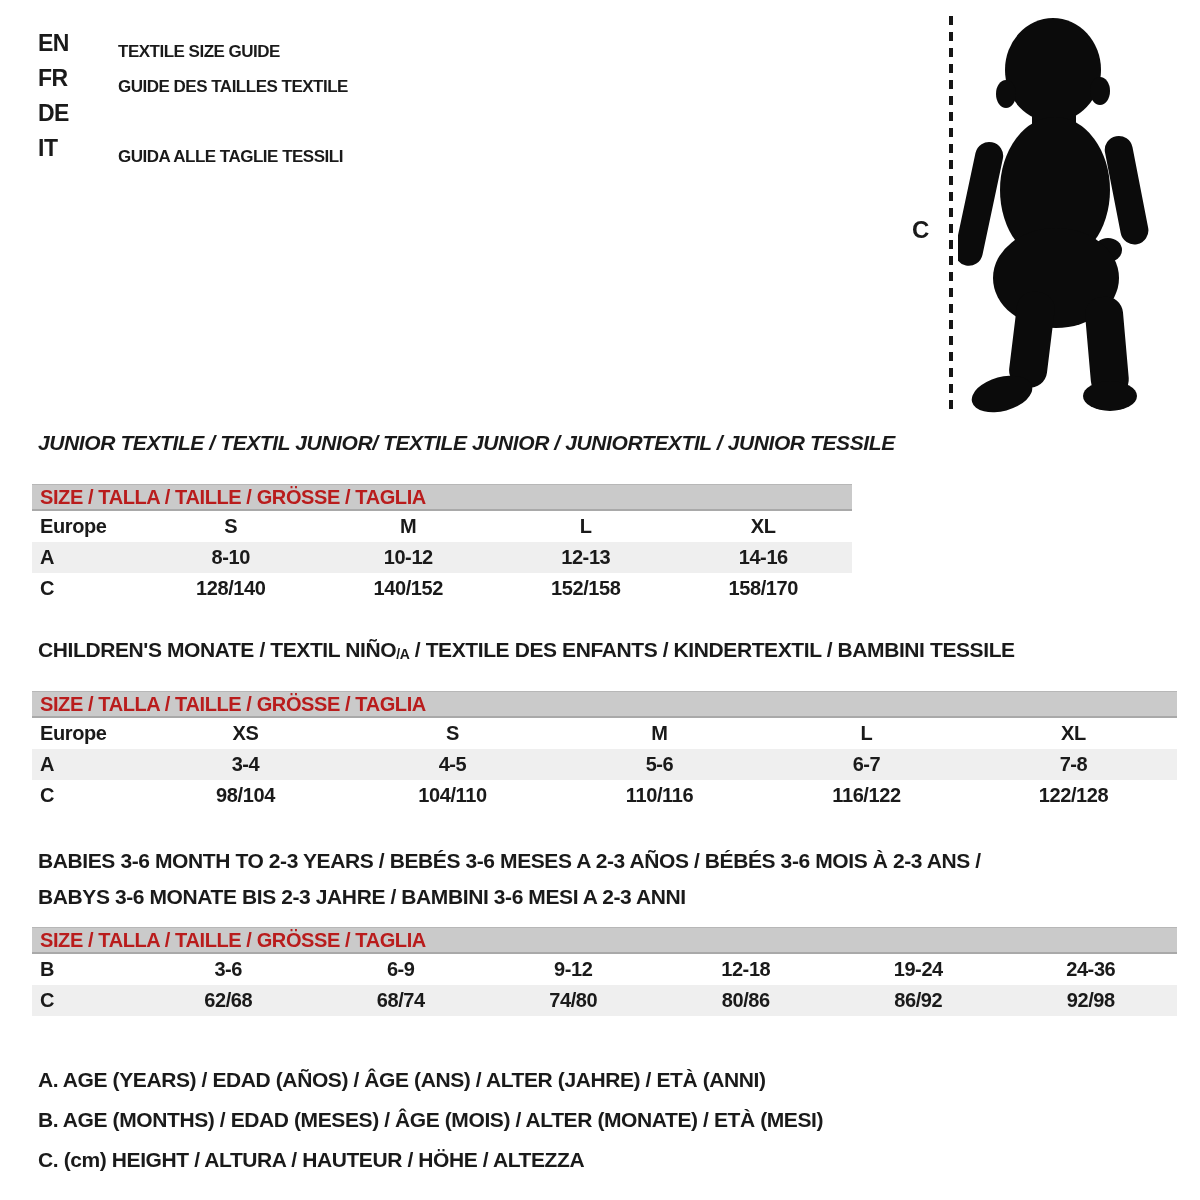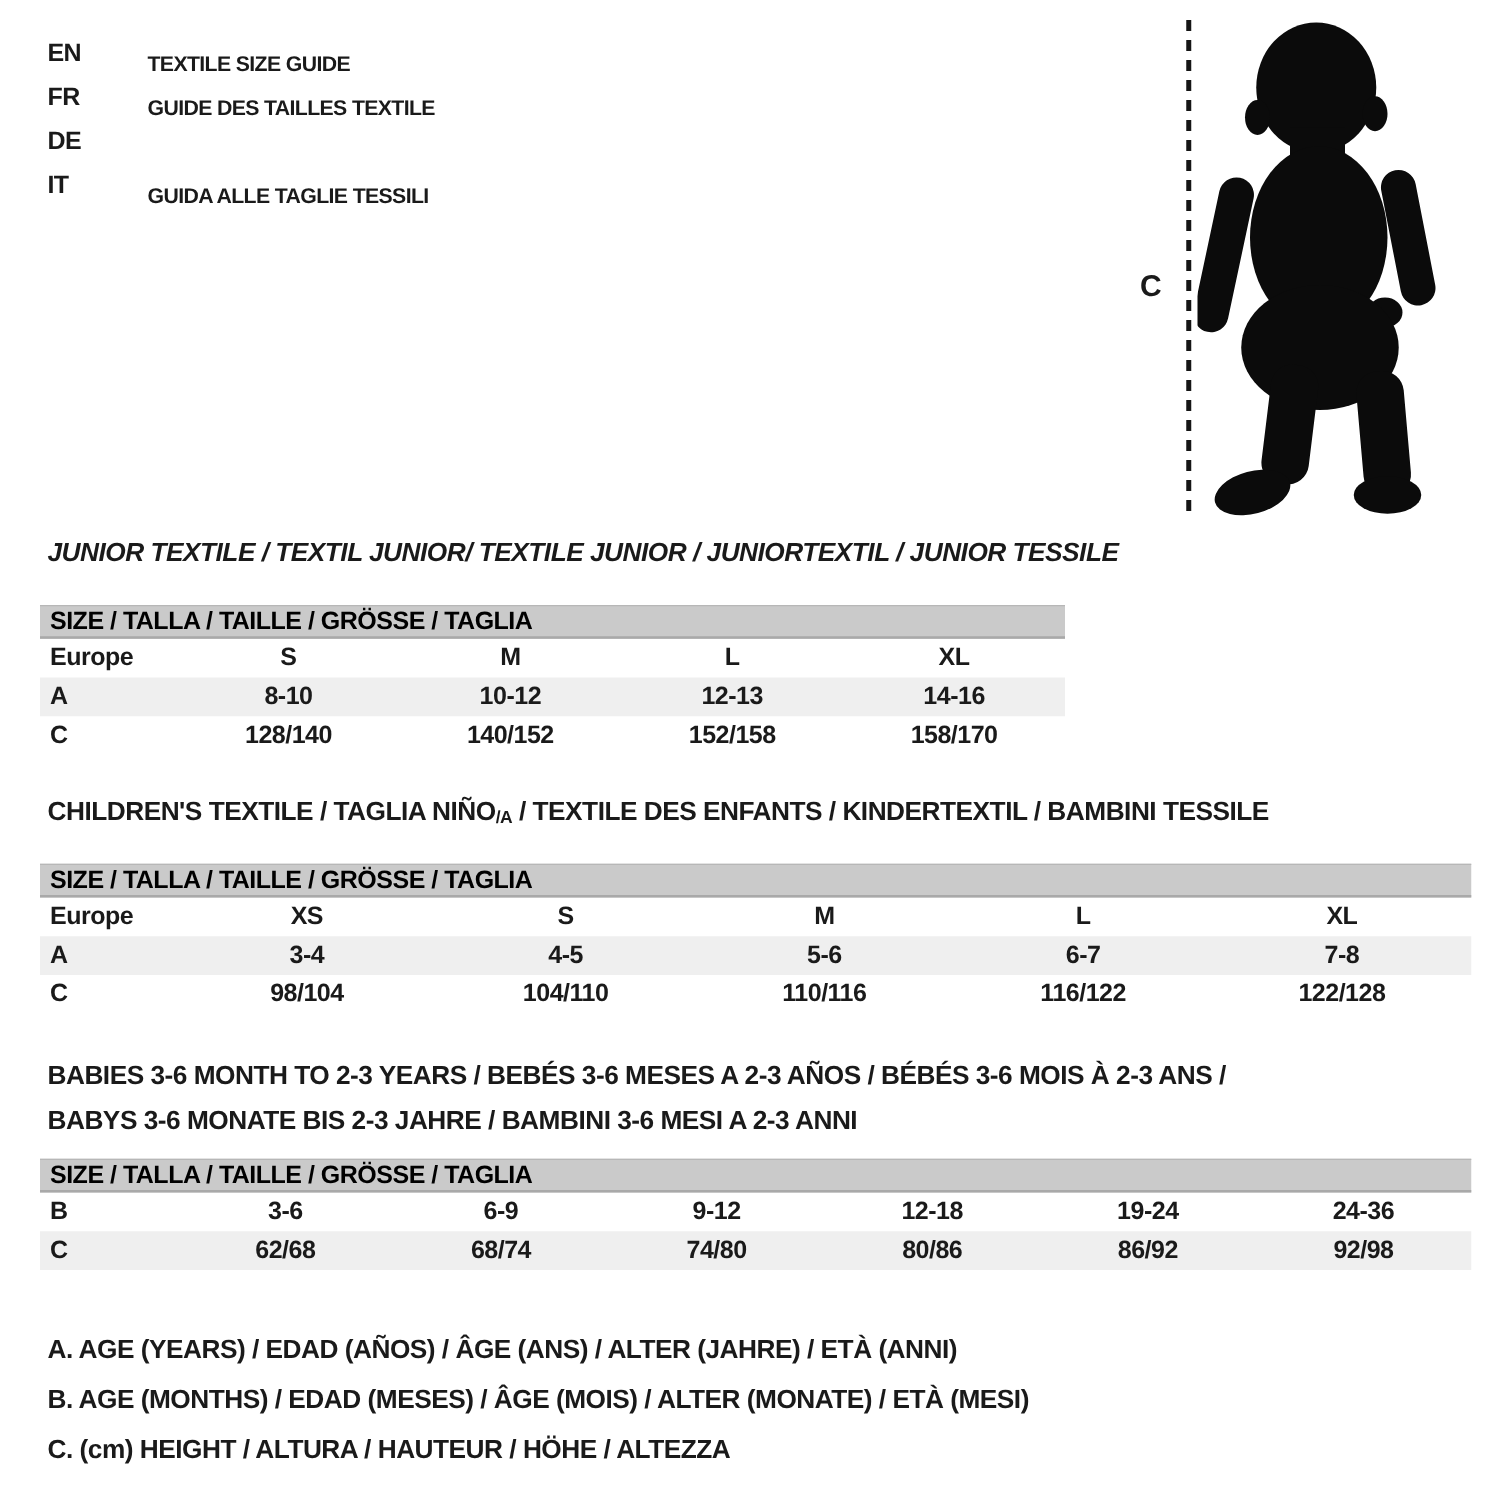--- a/index.html
+++ b/index.html
@@ -3,21 +3,21 @@
 <meta charset="utf-8">
 <style>
   * { margin:0; padding:0; box-sizing:border-box; }
   html,body { width:1200px; height:1200px; background:#ffffff; overflow:hidden; }
   body { font-family:"Liberation Sans", sans-serif; color:#1a1a1a; position:relative; }
   .abs { position:absolute; }
 
   
   .lang-block { left:38px; top:26px; }
   .lang-row { display:flex; height:35px; align-items:center; }
-  .lang-code { width:80px; font-size:20px; font-weight:700; letter-spacing:-0.5px; }
+  .lang-code { width:80px; font-size:23px; font-weight:700; letter-spacing:-0.5px; }
   .lang-title { font-size:17px; font-weight:700; letter-spacing:-0.5px;margin-top:16px; }
 
   
   .measure-line { left:949px; top:16px; width:4px; height:400px;
     background:repeating-linear-gradient(to bottom,#151515 0 9px,transparent 9px 16px); }
   .figure-label { left:912px; top:216px; font-size:24px; font-weight:700; }
   .silhouette { left:958px; top:14px; }
 
   
   .sec-title { font-size:21px; font-weight:700; letter-spacing:-0.4px; white-space:nowrap; }
@@ -26,21 +26,21 @@
   .title-babies { left:38px; top:843px; line-height:36px; }
   .sub-small { font-size:14px; position:relative; top:2px; font-weight:700; }
 
   
   .size-table { left:32px; }
   .t-junior { top:484px; width:820px; }
   .t-children { top:691px; width:1145px; }
   .t-babies { top:927px; width:1145px; }
   .size-bar { height:27px; background:#cacaca; border-top:1px solid #b7b7b7; border-bottom:2px solid #a9a9a9;
     display:flex; align-items:center; padding-left:8px; font-size:20px; font-weight:700;
-    color:#000000; letter-spacing:-0.4px; }
+    color:#b91c1c; letter-spacing:-0.4px; }
   .trow { display:flex; height:31px; align-items:center; font-size:20px; font-weight:700; letter-spacing:-0.4px; }
   .trow.stripe { background:#efefef; }
   .cell-label { width:110px; padding-left:8px; }
   .cell-val { flex:1; text-align:center; }
 
   
   .footnotes { left:38px; top:1060px; }
   .footnote { height:40px; display:flex; align-items:center; font-size:21px; font-weight:700; letter-spacing:-0.4px; white-space:nowrap; }
 </style>
 </head>
@@ -101,21 +101,21 @@
   </div>
   <div class="trow">
     <div class="cell-label">C</div>
     <div class="cell-val">128/140</div>
     <div class="cell-val">140/152</div>
     <div class="cell-val">152/158</div>
     <div class="cell-val">158/170</div>
   </div>
 </div>
 
-<div class="abs sec-title title-children"><span>CHILDREN'S TEXTILE / TAGLIA NIÑO</span><span class="sub-small">/A</span><span> / TEXTILE DES ENFANTS / KINDERTEXTIL / BAMBINI TESSILE</span></div>
+<div class="abs sec-title title-children"><span>CHILDREN'S MONATE / TEXTIL NIÑO</span><span class="sub-small">/A</span><span> / TEXTILE DES ENFANTS / KINDERTEXTIL / BAMBINI TESSILE</span></div>
 <div class="abs size-table t-children">
   <div class="size-bar">SIZE / TALLA / TAILLE / GRÖSSE / TAGLIA</div>
   <div class="trow">
     <div class="cell-label">Europe</div>
     <div class="cell-val">XS</div>
     <div class="cell-val">S</div>
     <div class="cell-val">M</div>
     <div class="cell-val">L</div>
     <div class="cell-val">XL</div>
   </div>

